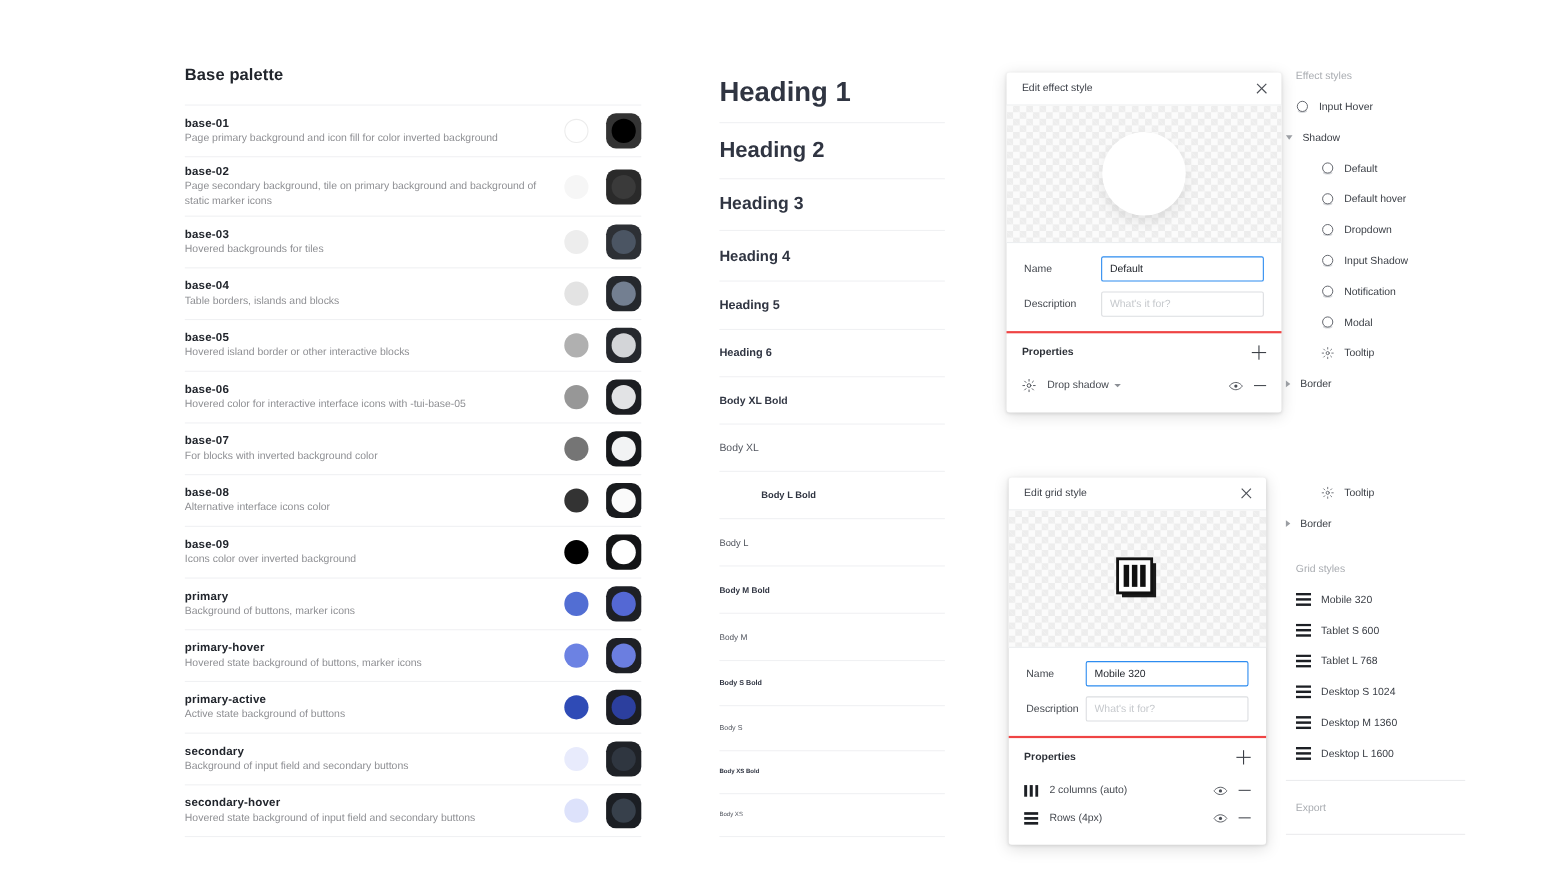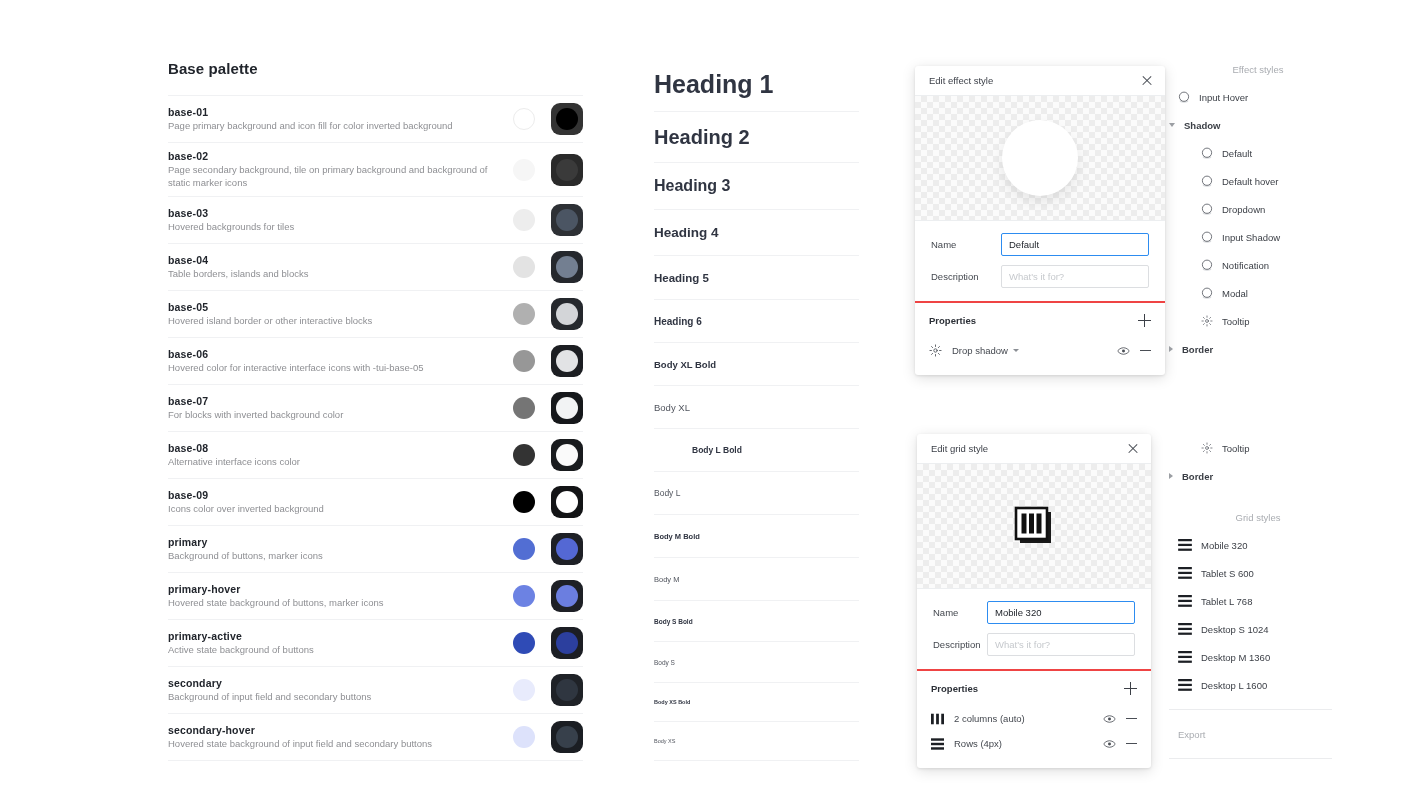--- a/index.html
+++ b/index.html
@@ -120,29 +120,29 @@
     height: 25px; font-size: 9.5px; color: #44484f;
   }
   .prop-name { flex: 1; color:#44484f; display:flex; align-items:center; gap:5px; }
   .caret { width:0;height:0;border-left:3px solid transparent;border-right:3px solid transparent;border-top:3.5px solid #8b8f95; }
   .eye { cursor:pointer; display:flex; }
   .dash { width: 11px; height: 1.3px; background: #4a4e55; cursor:pointer; }
 
   
   .rpanel { position: absolute; left: 1163px; top: 64px; width: 175px; }
   .rp-section-title {
-    font-size: 9.5px; color: #a9acb1; margin: 0 0 8px 15px; text-align: center;
+    font-size: 9.5px; color: #a9acb1; margin: 0 0 8px 15px;
   }
   .rp-item {
     display:flex; align-items:center; gap: 9px;
     height: 28px; font-size: 9.5px; color: #3a3e45;
     padding-left: 15px; cursor:pointer;
   }
   .rp-item.indent { padding-left: 38px; }
-  .rp-group { padding-left: 4px; gap: 9px; font-weight: bold; }
+  .rp-group { padding-left: 4px; gap: 9px; }
   .rp-group .tri {
     width:0;height:0;border-left:3.5px solid transparent;border-right:3.5px solid transparent;
     border-top:4px solid #9b9ea3; margin-left: 2px;
   }
   .rp-group .tri.closed {
     border-top: 3.5px solid transparent; border-bottom: 3.5px solid transparent;
     border-left: 4px solid #9b9ea3; border-right: 0;
   }
   .rp-divider { height:1px; background:#ebecee; margin: 10px 6px 10px 6px; }
   .rp-label { white-space: nowrap; }

